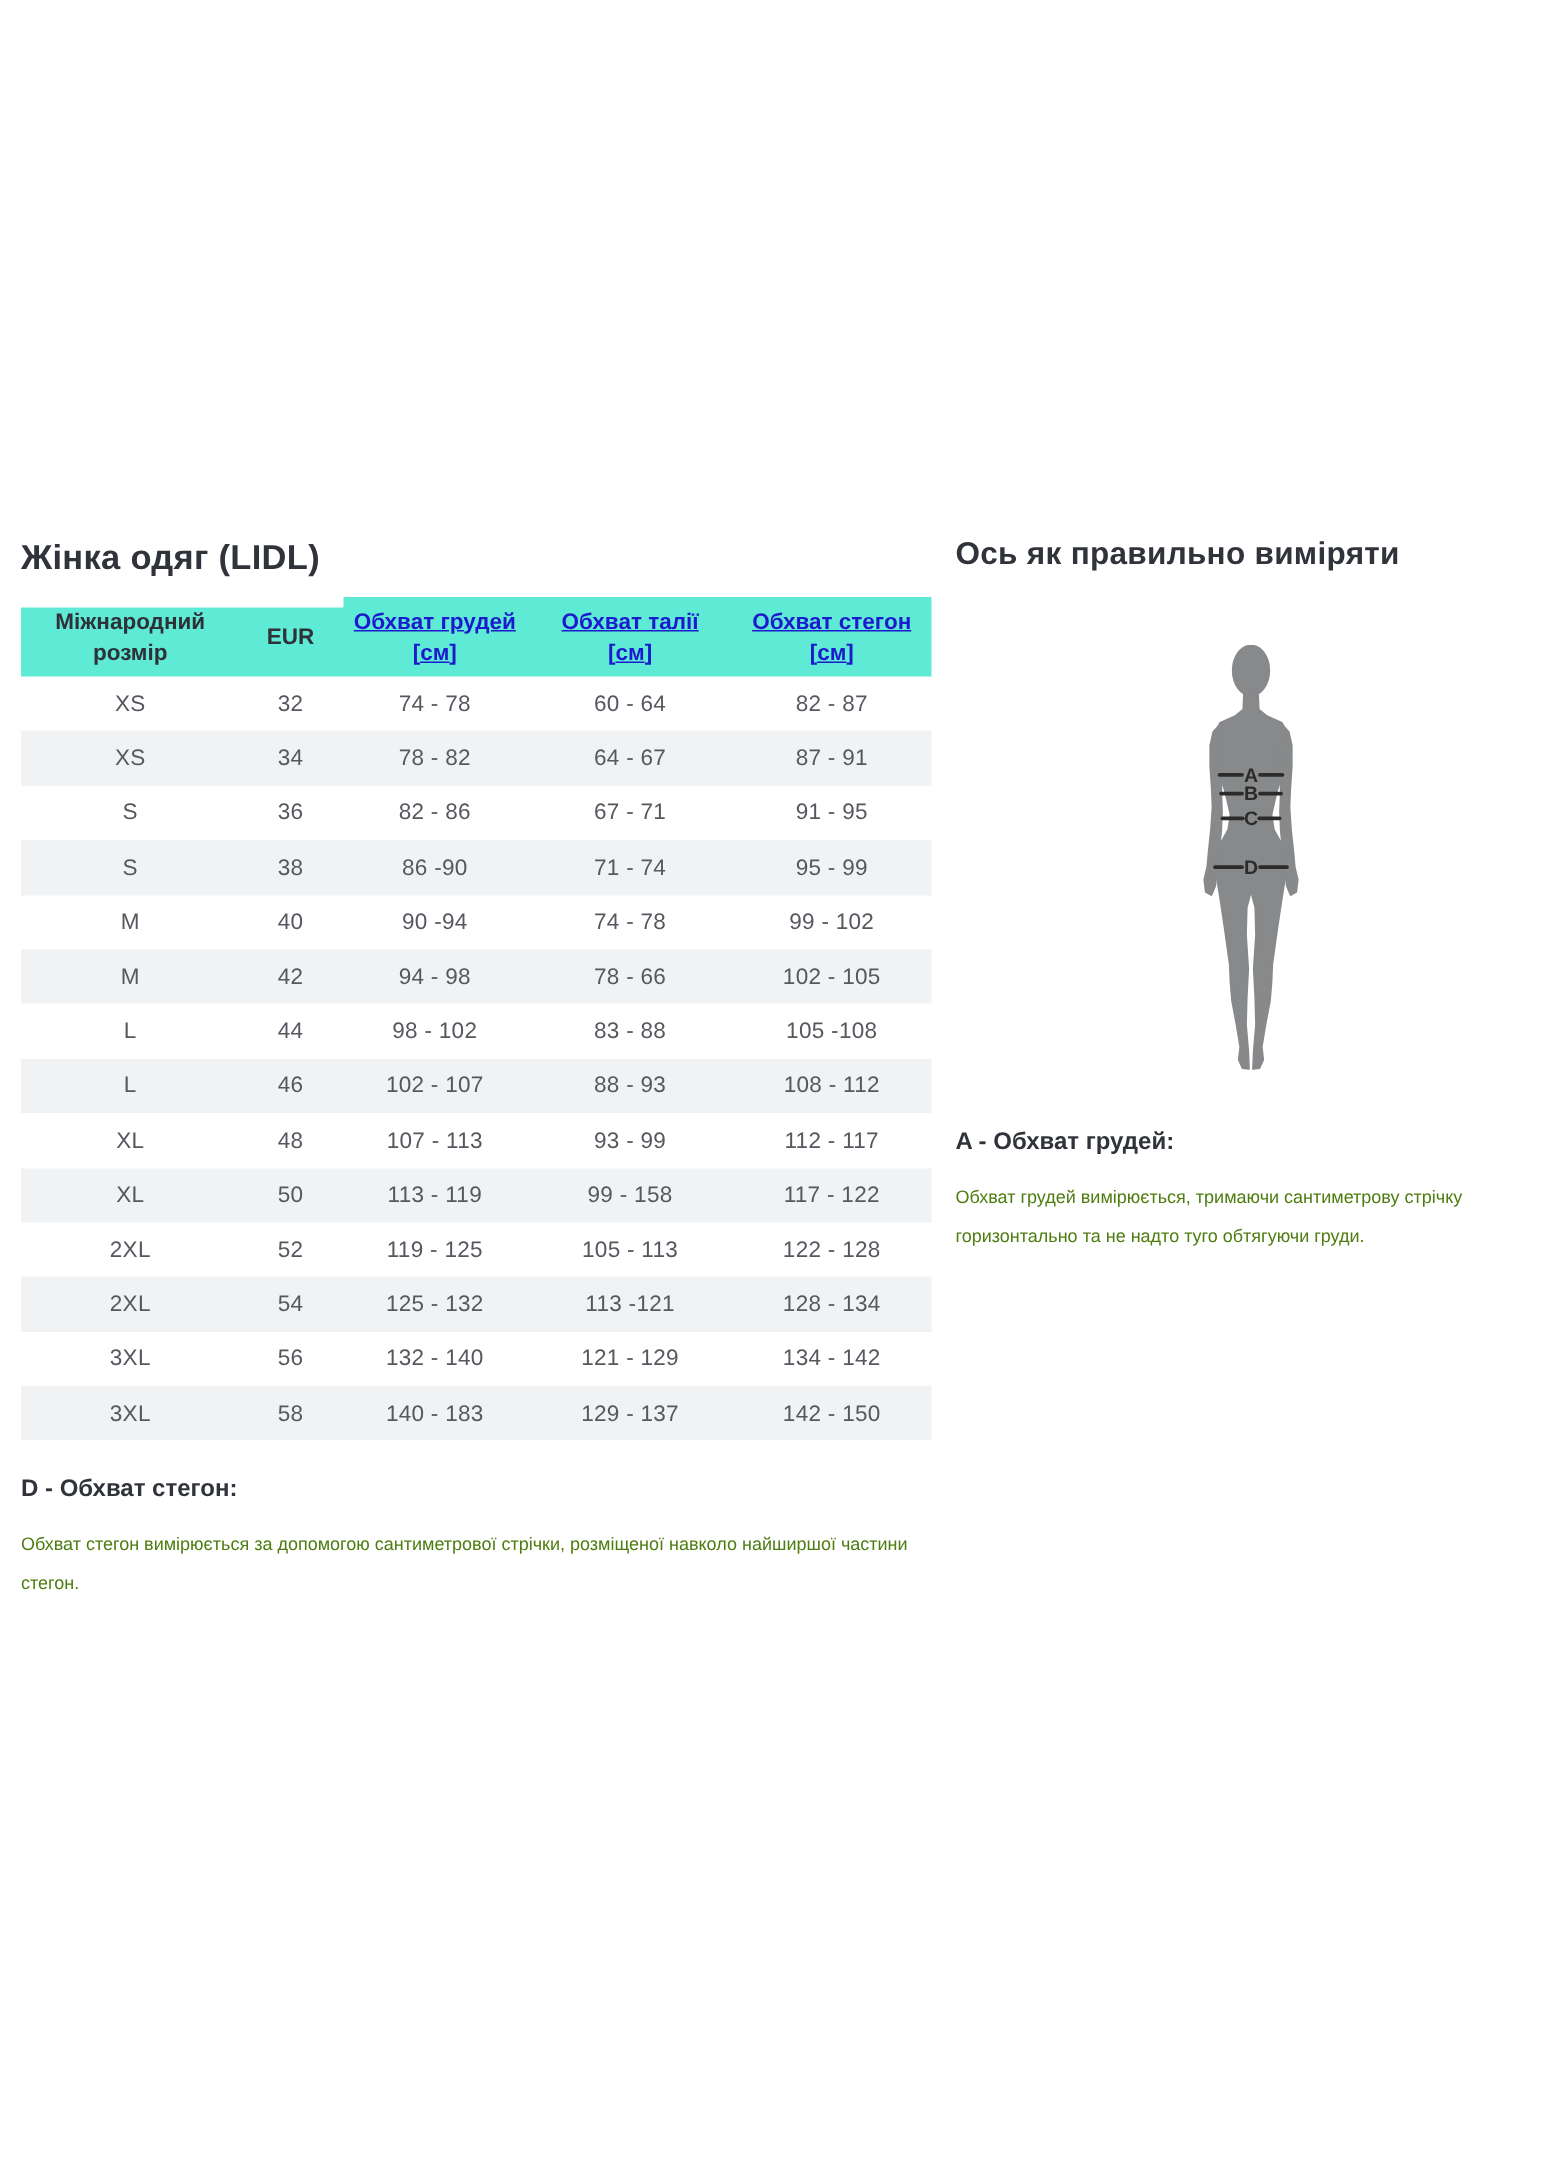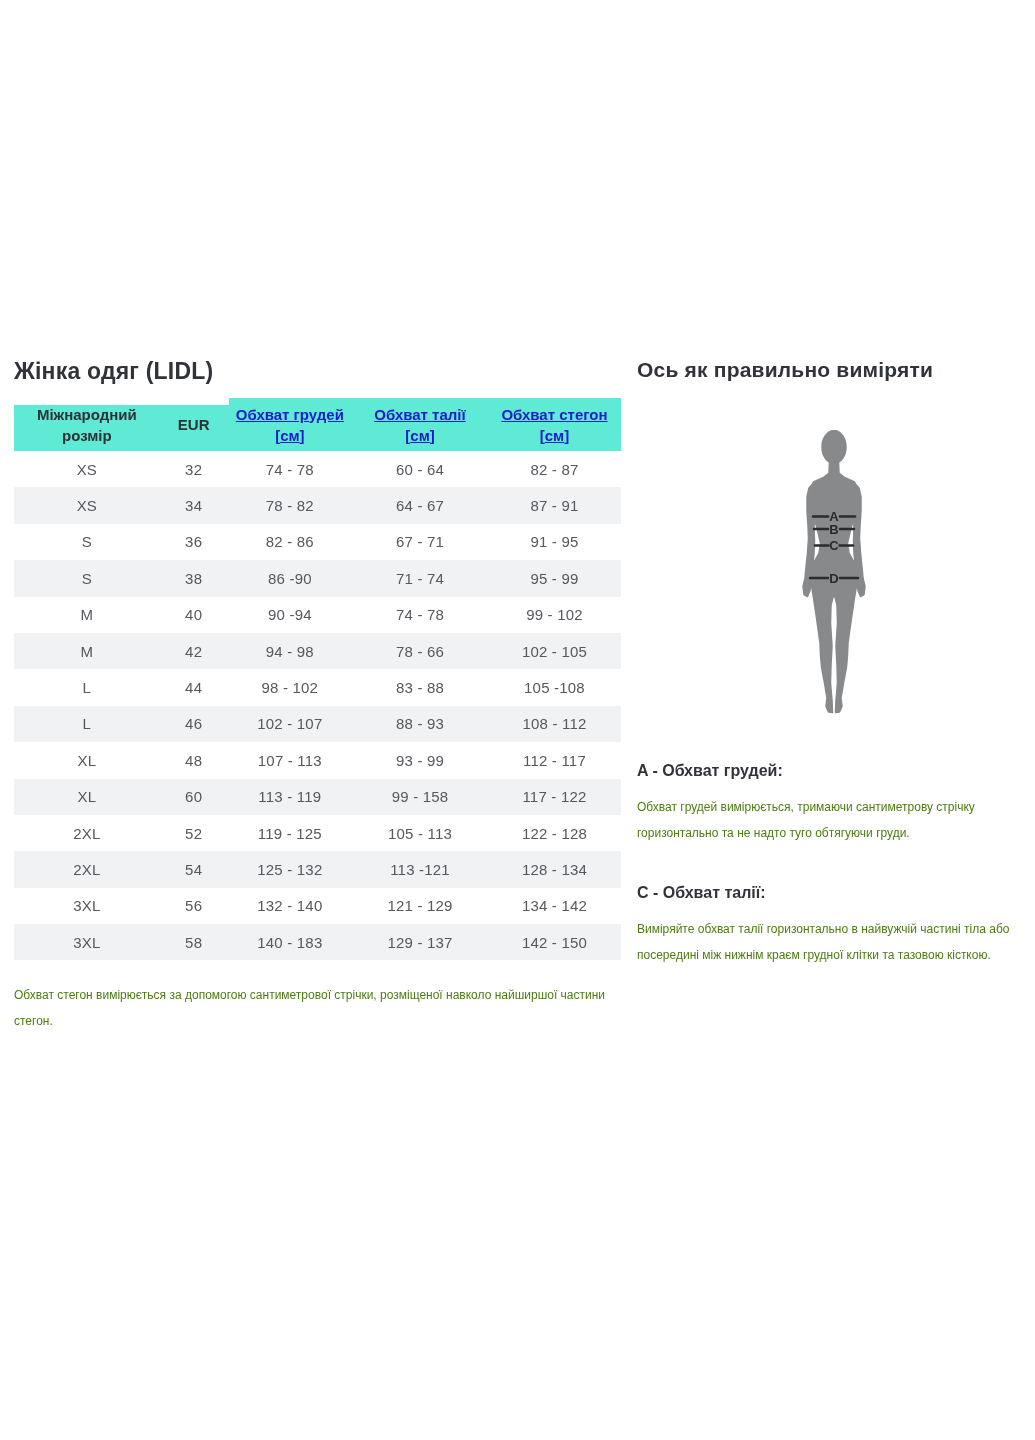--- a/index.html
+++ b/index.html
@@ -91,21 +91,21 @@
     color: #30343a;
   }
   p.sec-p {
     margin: 12px 0 18px 0;
     font-size: 12px;
     line-height: 26px;
     color: #4d7c0f;
   }
   .note-block { margin-top: 22px; }
   .note-block p { margin-bottom: 0; }
-  .msec { margin-top: 36px; }
+  .msec { margin-top: 8px; }
   .msec:first-of-type { margin-top: 0; }
 
   
   .figure-wrap {
     width: 100px;
     margin: 46px auto 26px auto;
     padding-left: 14px; 
   }
 </style>
 </head>
@@ -196,21 +196,21 @@
           </div>
           <div class="tr grid5">
             <div class="td">XL</div>
             <div class="td">48</div>
             <div class="td">107 - 113</div>
             <div class="td">93 - 99</div>
             <div class="td">112 - 117</div>
           </div>
           <div class="tr grid5">
             <div class="td">XL</div>
-            <div class="td">60</div>
+            <div class="td">50</div>
             <div class="td">113 - 119</div>
             <div class="td">99 - 158</div>
             <div class="td">117 - 122</div>
           </div>
           <div class="tr grid5">
             <div class="td">2XL</div>
             <div class="td">52</div>
             <div class="td">119 - 125</div>
             <div class="td">105 - 113</div>
             <div class="td">122 - 128</div>
@@ -233,20 +233,21 @@
             <div class="td">3XL</div>
             <div class="td">58</div>
             <div class="td">140 - 183</div>
             <div class="td">129 - 137</div>
             <div class="td">142 - 150</div>
           </div>
         </div>
     </div>
 
     <div class="note-block">
+      <h3 class="sec-h">D - Обхват стегон:</h3>
       <p class="sec-p">Обхват стегон вимірюється за допомогою сантиметрової стрічки, розміщеної навколо найширшої частини стегон.</p>
     </div>
   </section>
 
   <section class="col-right">
     <h2 class="title">Ось як правильно виміряти</h2>
 
     <div class="figure-wrap">
       <svg width="100" height="290" viewBox="0 0 200 580" xmlns="http://www.w3.org/2000/svg">
         <g fill="#87898b" stroke="#87898b" stroke-width="3" stroke-linejoin="round">
@@ -284,19 +285,15 @@
           <text x="100" y="240">C</text>
           <text x="100" y="305">D</text>
         </g>
       </svg>
     </div>
 
     <div class="msec">
       <h3 class="sec-h">A - Обхват грудей:</h3>
       <p class="sec-p">Обхват грудей вимірюється, тримаючи сантиметрову стрічку горизонтально та не надто туго обтягуючи груди.</p>
     </div>
-    <div class="msec">
-      <h3 class="sec-h">C - Обхват талії:</h3>
-      <p class="sec-p">Виміряйте обхват талії горизонтально в найвужчій частині тіла або посередині між нижнім краєм грудної клітки та тазовою кісткою.</p>
-    </div>
   </section>
 
 </div>
 
 </body></html>

